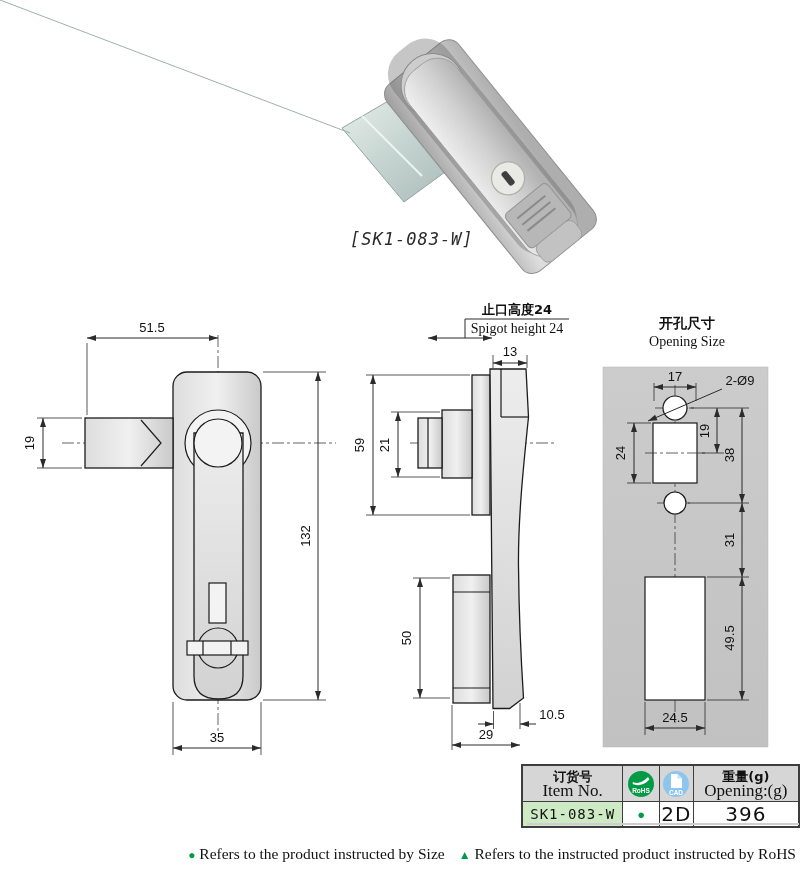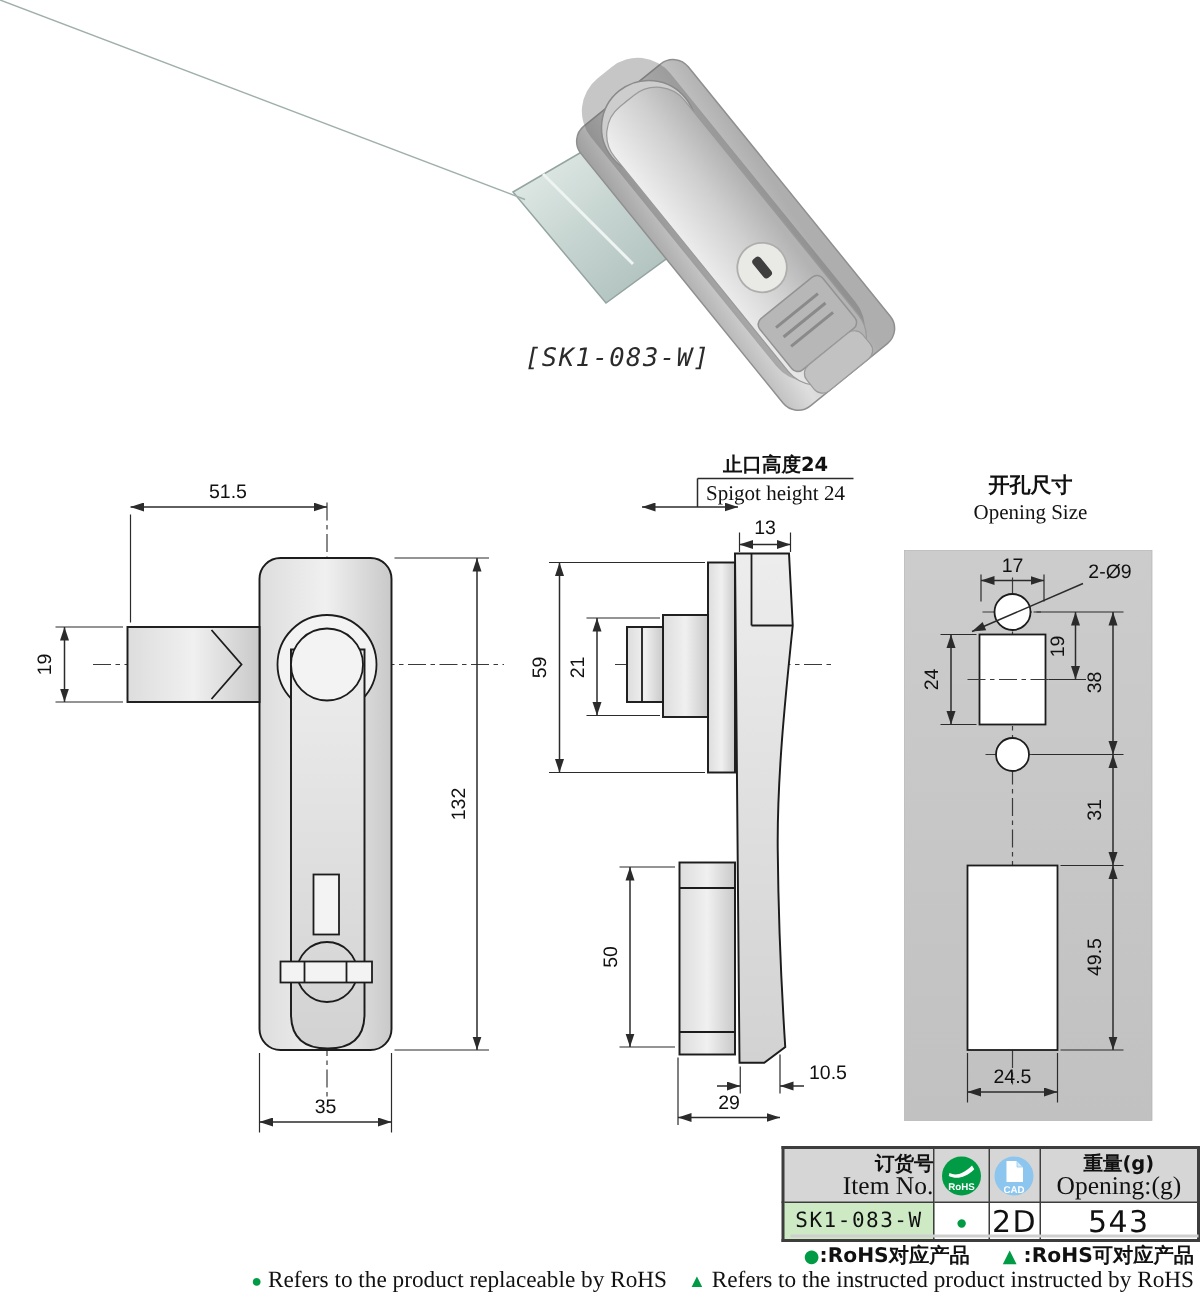--- a/index.html
+++ b/index.html
@@ -21,21 +21,21 @@
   .dts{font:14px "Liberation Serif",serif;fill:#111;text-anchor:middle;}
   .dtc{font:bold 13px "DejaVu Sans",sans-serif;fill:#111;text-anchor:middle;}
   
   #product-label{position:absolute;left:350px;top:229px;
     font-family:"DejaVu Sans Mono",monospace;font-size:17px;letter-spacing:1px;color:#2b2b2b;font-style:italic;}
   
   #spec-table{position:absolute;left:521px;top:764px;border-collapse:collapse;table-layout:fixed;}
   #spec-table td{border:1px solid #3d3d3d;text-align:center;vertical-align:middle;padding:0;}
   #spec-table{border:2px solid #3d3d3d;}
   #spec-table .hd{background:#d6d6d6;height:35px;}
-  #spec-table .c1{width:102px;text-align:right;} #spec-table .c2{width:36px;}
+  #spec-table .c1{width:102px;} #spec-table .c2{width:36px;}
   #spec-table .c3{width:33px;}  #spec-table .c4{width:106px;}
   #spec-table .row{height:21px;margin-left:16px;}
   .cellcn{font-family:"DejaVu Sans",sans-serif;font-weight:bold;font-size:13px;color:#111;line-height:15px;}
   .cellen{font-family:"Liberation Serif",serif;font-size:17px;color:#111;line-height:14px;}
   .itemno{background:#cdeac5;font-family:"DejaVu Sans Mono",monospace;font-size:14px;color:#111;letter-spacing:1px;}
   .val{font-family:"DejaVu Sans",sans-serif;font-size:20px;color:#111;letter-spacing:1px;}
   .dotcell{color:#009b44;font-size:13px;}
   .tbl-shadow{position:absolute;left:527px;top:823px;width:272px;height:2px;background:#cfcfcf;}
   
   #legend-cn{position:absolute;right:4px;top:828px;text-align:right;white-space:nowrap;
@@ -264,26 +264,23 @@
       </td>
       <td class="hd c4">
         <div class="cellcn">重量(g)</div>
         <div class="cellen">Opening:(g)</div>
       </td>
     </tr>
     <tr class="row">
       <td class="itemno">SK1-083-W</td>
       <td class="dotcell">●</td>
       <td class="val">2D</td>
-      <td class="val">543</td>
+      <td class="val">396</td>
     </tr>
   </tbody>
     </table>
   <div class="tbl-shadow"></div>
 
-  <div id="legend-cn">
-    <span class="sym">●</span><span>:RoHS对应产品</span><span class="gap"></span><span class="symt">▲</span> <span>:RoHS可对应产品</span>
+  <div id="legend-en">
+    <span class="sym">●</span> <span>Refers to the product instructed by Size</span><span class="gap2"></span><span class="symt">▲</span> <span>Refers to the instructed product instructed by RoHS</span>
   </div>
-  <div id="legend-en">
-    <span class="sym">●</span> <span>Refers to the product replaceable by RoHS</span><span class="gap2"></span><span class="symt">▲</span> <span>Refers to the instructed product instructed by RoHS</span>
-  </div>
 
 </div>
 
 </body></html>

